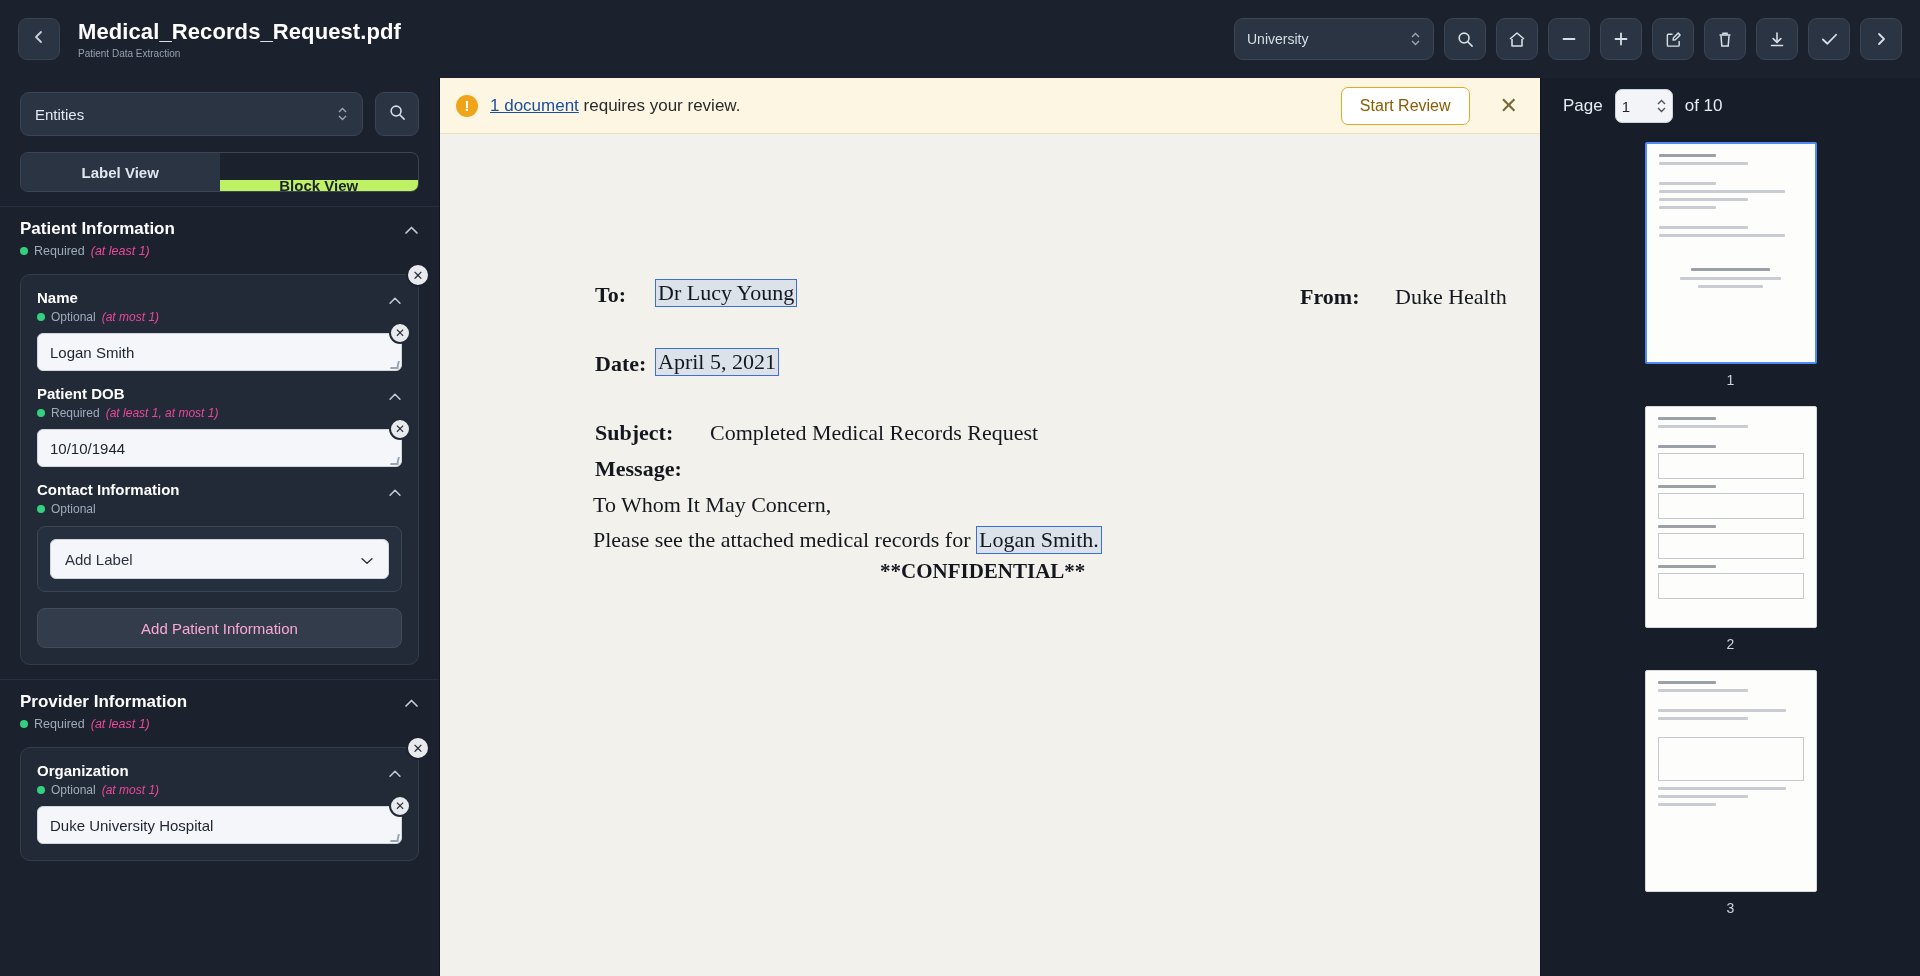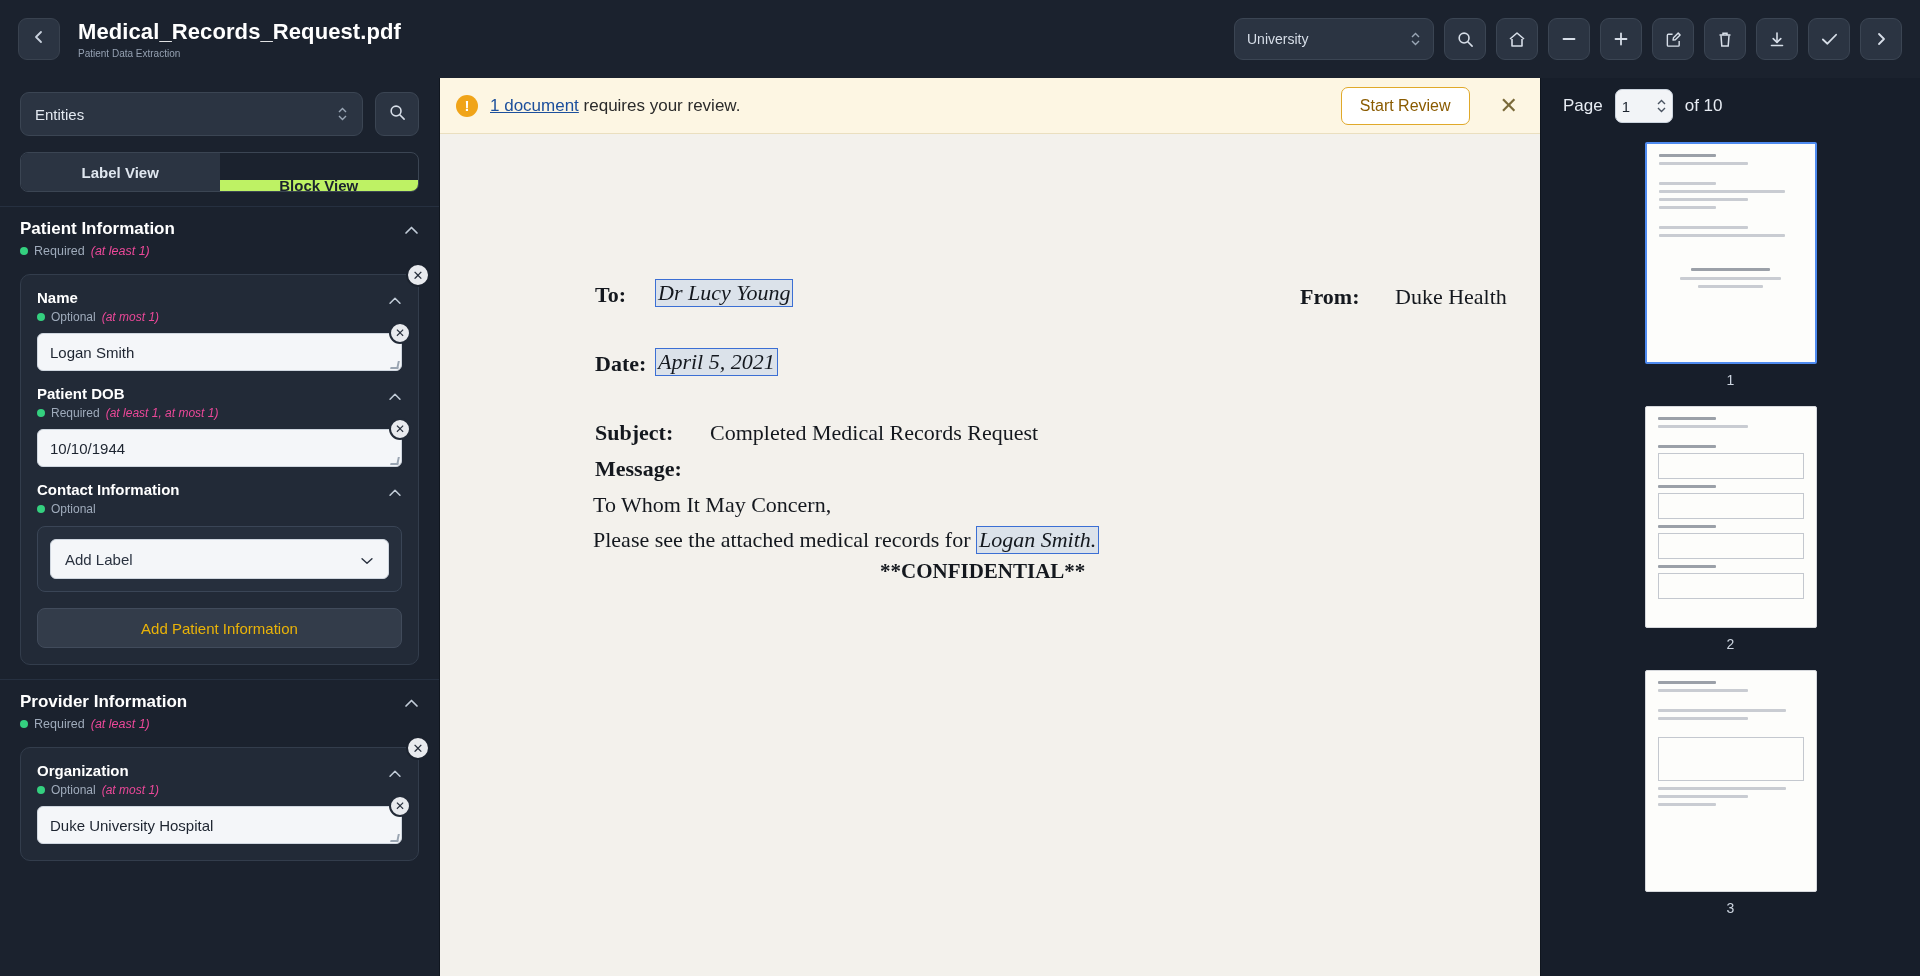--- a/index.html
+++ b/index.html
@@ -158,21 +158,21 @@
   }
   .add-label {
     height: 40px; background: #f4f6f9; border: 1px solid #cfd6df; border-radius: 6px;
     display: flex; align-items: center; justify-content: space-between;
     padding: 0 14px; color: #2a3240; font-size: 15px; cursor: pointer;
   }
   .add-btn {
     margin-top: 16px;
     height: 40px; border-radius: 8px;
     background: #333c4a; border: 1px solid #414b5b;
-    color: #eab308; font-size: 15px;
+    color: #f9a8d4; font-size: 15px;
     display: flex; align-items: center; justify-content: center; cursor: pointer;
   }
 
   
   .viewer { flex: 1; min-width: 0; display: flex; flex-direction: column; background: #20283a; }
   .notice {
     height: 56px; background: #fdf6e3; border-bottom: 1px solid #eadfbf;
     display: flex; align-items: center; padding: 0 16px; gap: 12px; flex: none;
   }
   .warn-ic {
@@ -198,21 +198,21 @@
   .page {
     width: 1205px; background: #f3f1ec;
     position: relative; color: #14181e;
     font-family: "Liberation Serif", serif;
   }
   .page-inner { padding: 150px 0 0 0; position: relative; }
   .lbl { font-weight: bold; font-size: 22px; font-family: "Liberation Serif", serif; }
   .txt { font-size: 22px; }
   .hl {
     border: 1.5px solid #3b6fd4; background: rgba(110,160,230,.18);
-    padding: 0 2px; display: inline-block; font-style: italic;
+    padding: 0 2px; display: inline-block;
   }
   .l-to { position: absolute; left: 155px; top: 148px; }
   .v-to { position: absolute; left: 215px; top: 145px; }
   .l-from { position: absolute; left: 860px; top: 150px; }
   .v-from { position: absolute; left: 955px; top: 150px; }
   .l-date { position: absolute; left: 155px; top: 217px; }
   .v-date { position: absolute; left: 215px; top: 214px; }
   .l-subj { position: absolute; left: 155px; top: 286px; }
   .v-subj { position: absolute; left: 270px; top: 286px; }
   .l-msg { position: absolute; left: 155px; top: 322px; }

